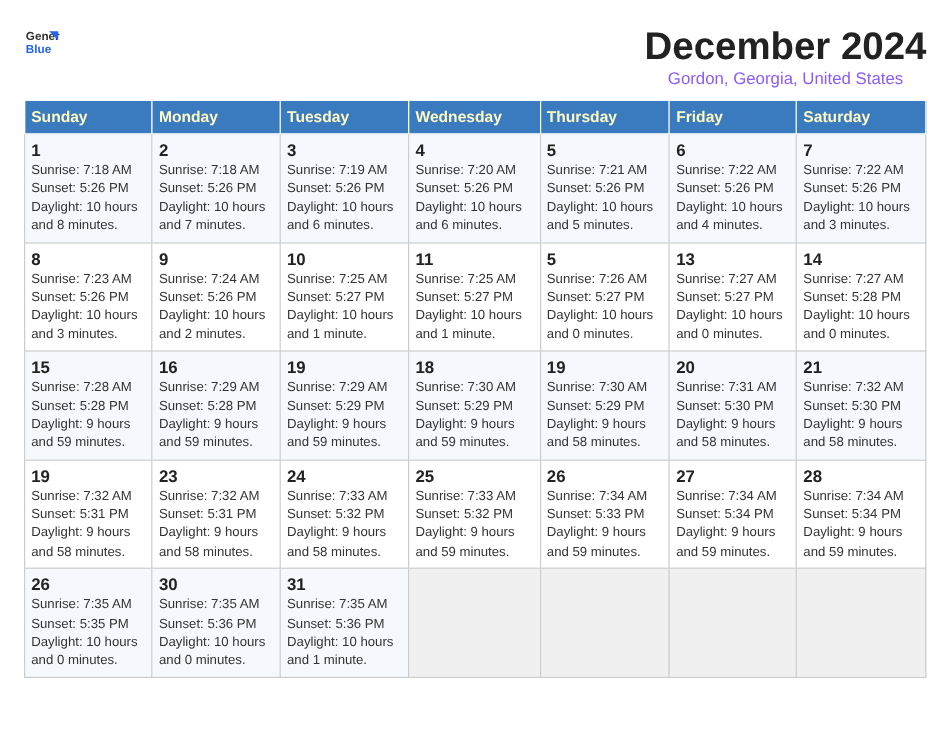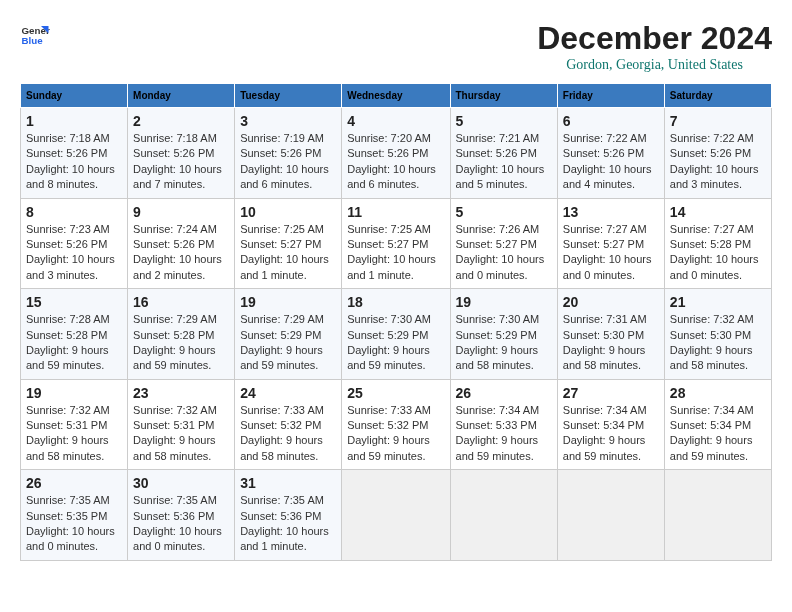--- a/index.html
+++ b/index.html
@@ -28,34 +28,33 @@
     .title-block {
       text-align: center;
     }
     .month-title {
       font-size: 32px;
       font-weight: bold;
       color: #222;
     }
     .location {
       font-size: 14px;
-      color: #0f766e;
-      font-family: Liberation Serif, serif;
+      color: #8b5cf6;
     }
     table {
       width: 100%;
       border-collapse: collapse;
       font-size: 11px;
     }
     thead tr th {
       background: #3a7abf;
-      color: #000000;
+      color: #fef9c3;
       padding: 6px 5px;
       text-align: left;
-      font-size: 10px;
+      font-size: 13px;
       font-weight: bold;
       border: 1px solid #fff;
     }
     tbody tr td {
       border: 1px solid #ccc;
       padding: 5px 5px;
       vertical-align: top;
       width: 113px;
       background: #fff;
     }

